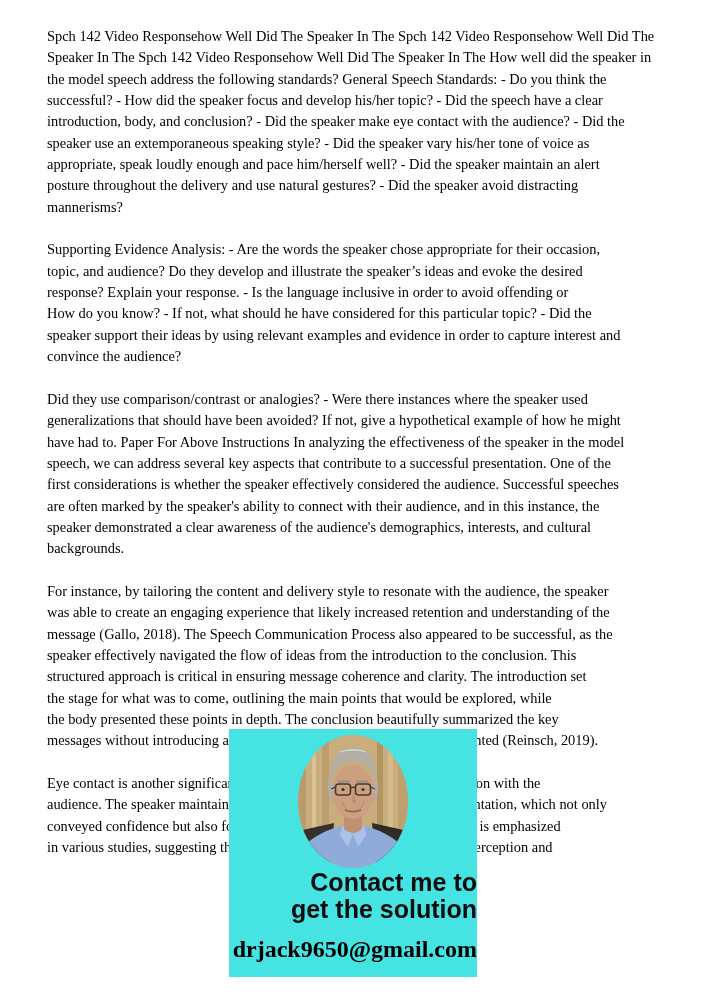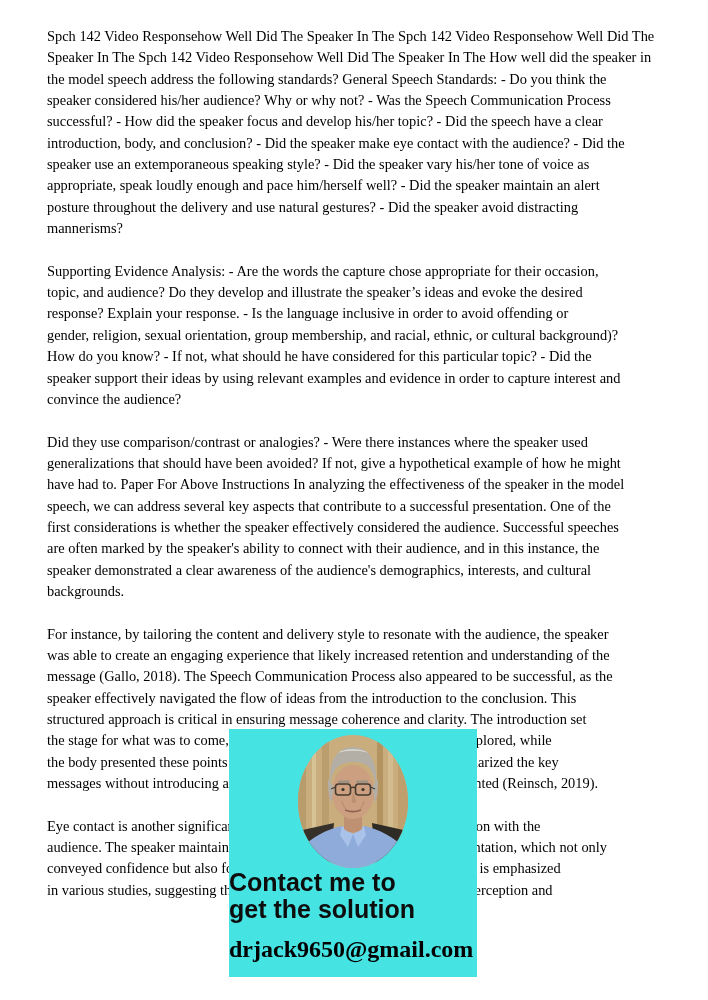--- a/index.html
+++ b/index.html
@@ -30,21 +30,21 @@
   .line {
     white-space: nowrap;
   }
   .promo {
     position: absolute;
     left: 229px;
     top: 729px;
     width: 248px;
     height: 248px;
     background: #46e3e3;
-    text-align: left;
+    text-align: right;
   }
   .photo-wrap {
     margin: 6px auto 0 auto;
     width: 110px;
     height: 133px;
   }
   .photo-wrap svg {
     display: block;
     width: 110px;
     height: 133px;
@@ -69,33 +69,31 @@
 </head>
 <body>
 
 <div class="page">
 
   <div class="doc-text">
     <div class="para">
         <div class="line">Spch 142 Video Responsehow Well Did The Speaker In The Spch 142 Video Responsehow Well Did The</div>
         <div class="line">Speaker In The Spch 142 Video Responsehow Well Did The Speaker In The How well did the speaker in</div>
         <div class="line">the model speech address the following standards? General Speech Standards: - Do you think the</div>
-        <div class="line">speaker considered his/her audience? Why or why not? - Was the Speech Communication Process</div>
         <div class="line">successful? - How did the speaker focus and develop his/her topic? - Did the speech have a clear</div>
         <div class="line">introduction, body, and conclusion? - Did the speaker make eye contact with the audience? - Did the</div>
         <div class="line">speaker use an extemporaneous speaking style? - Did the speaker vary his/her tone of voice as</div>
         <div class="line">appropriate, speak loudly enough and pace him/herself well? - Did the speaker maintain an alert</div>
         <div class="line">posture throughout the delivery and use natural gestures? - Did the speaker avoid distracting</div>
         <div class="line">mannerisms?</div>
       </div>
     <div class="para">
-        <div class="line">Supporting Evidence Analysis: - Are the words the capture chose appropriate for their occasion,</div>
+        <div class="line">Supporting Evidence Analysis: - Are the words the speaker chose appropriate for their occasion,</div>
         <div class="line">topic, and audience? Do they develop and illustrate the speaker’s ideas and evoke the desired</div>
         <div class="line">response? Explain your response. - Is the language inclusive in order to avoid offending or</div>
-        <div class="line">gender, religion, sexual orientation, group membership, and racial, ethnic, or cultural background)?</div>
         <div class="line">How do you know? - If not, what should he have considered for this particular topic? - Did the</div>
         <div class="line">speaker support their ideas by using relevant examples and evidence in order to capture interest and</div>
         <div class="line">convince the audience?</div>
       </div>
     <div class="para">
         <div class="line">Did they use comparison/contrast or analogies? - Were there instances where the speaker used</div>
         <div class="line">generalizations that should have been avoided? If not, give a hypothetical example of how he might</div>
         <div class="line">have had to. Paper For Above Instructions In analyzing the effectiveness of the speaker in the model</div>
         <div class="line">speech, we can address several key aspects that contribute to a successful presentation. One of the</div>
         <div class="line">first considerations is whether the speaker effectively considered the audience. Successful speeches</div>

